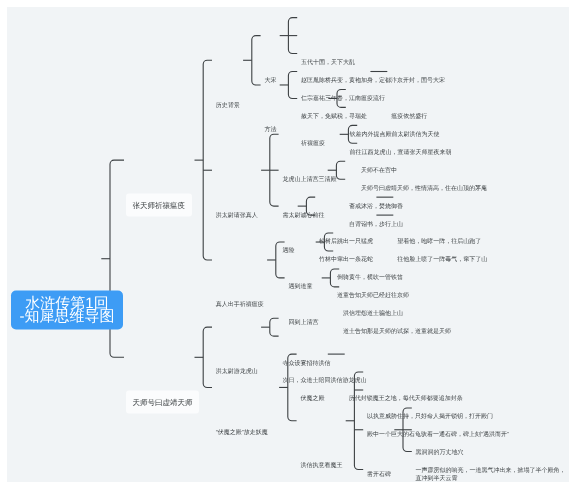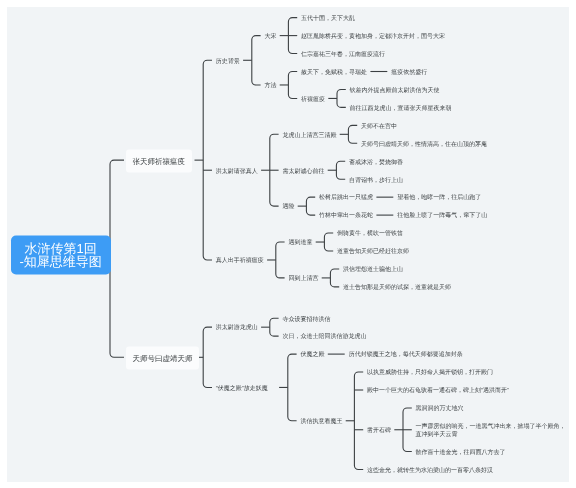--- a/index.html
+++ b/index.html
@@ -5,21 +5,21 @@
 <style>
 html,body{margin:0;padding:0;}
 body{width:576px;height:488px;background:#ffffff;overflow:hidden;
      font-family:"Liberation Sans","DejaVu Sans",sans-serif;
      -webkit-font-smoothing:antialiased;text-rendering:geometricPrecision;}
 #canvas{position:absolute;left:7px;top:7px;width:562px;height:475px;background:#f1f4f6;}
 #stage{position:absolute;left:0;top:0;width:576px;height:488px;}
 .links{position:absolute;left:0;top:0;}
 .links path{fill:none;stroke:#3c4043;stroke-width:1.1;}
 .nd{position:absolute;transform:translateY(-50%);white-space:pre;color:#3c4043;
-    line-height:7.7px;}
+    line-height:7.7px;margin-top:44px;}
 .l0{color:#fff;background:#3d9cf5;border-radius:5px;padding:6.2px 8.9px;
     line-height:13.3px;text-align:center;}
 .l1{background:#fbfcfd;border-radius:3px;padding:7px 6.7px;line-height:9px;}
 </style>
 </head>
 <body>
 
 <div id="canvas"></div>
 <div id="stage">
 <svg class="links" width="576" height="488" viewBox="0 0 576 488">
@@ -63,21 +63,21 @@
 <path d="M 296.60 354.10 H 291.80 A 4.00 4.00 0 0 0 287.80 358.10 V 416.77 A 4.00 4.00 0 0 0 291.80 420.77 H 296.60"></path>
 <path d="M 327.80 354.10 H 344.70"></path>
 <path d="M 345.70 420.77 H 354.40"></path>
 <path d="M 363.20 372.05 H 358.40 A 4.00 4.00 0 0 0 354.40 376.05 V 465.50 A 4.00 4.00 0 0 0 358.40 469.50 H 363.20"></path>
 <path d="M 354.40 390.00 H 363.20"></path>
 <path d="M 354.40 429.75 H 363.20"></path>
 <path d="M 394.30 429.75 H 403.00"></path>
 <path d="M 411.80 407.95 H 407.00 A 4.00 4.00 0 0 0 403.00 411.95 V 447.55 A 4.00 4.00 0 0 0 407.00 451.55 H 411.80"></path>
 <path d="M 403.00 429.75 H 411.80"></path>
 </svg>
-<div class="nd l0" style="left:10.60px;top:255px;font-size:13px;"><span>水浒传第1回
+<div class="nd l0" style="left:10.60px;top:266px;font-size:15px;"><span>水浒传第1回
 -知犀思维导图</span></div>
 <div class="nd l1" style="left:125.80px;top:160.53px;font-size:7.50px;"><span>张天师祈禳瘟疫</span></div>
 <div class="nd l2" style="left:215.80px;top:62.58px;font-size:6.00px;"><span>历史背景</span></div>
 <div class="nd l3" style="left:264.40px;top:37.90px;font-size:6.00px;"><span>大宋</span></div>
 <div class="nd l4" style="left:301.00px;top:19.95px;font-size:6.00px;"><span>五代十国，天下大乱</span></div>
 <div class="nd l4" style="left:301.00px;top:37.90px;font-size:6.00px;"><span>赵匡胤陈桥兵变，黄袍加身，定都汴京开封，国号大宋</span></div>
 <div class="nd l4" style="left:301.00px;top:55.85px;font-size:6.00px;"><span>仁宗嘉祐三年春，江南瘟疫流行</span></div>
 <div class="nd l3" style="left:264.40px;top:87.27px;font-size:6.00px;"><span>方法</span></div>
 <div class="nd l4" style="left:301.00px;top:73.80px;font-size:6.00px;"><span>赦天下，免赋税，寻瑞处</span></div>
 <div class="nd l5" style="left:391.30px;top:73.80px;font-size:6.00px;"><span>瘟疫依然盛行</span></div>

